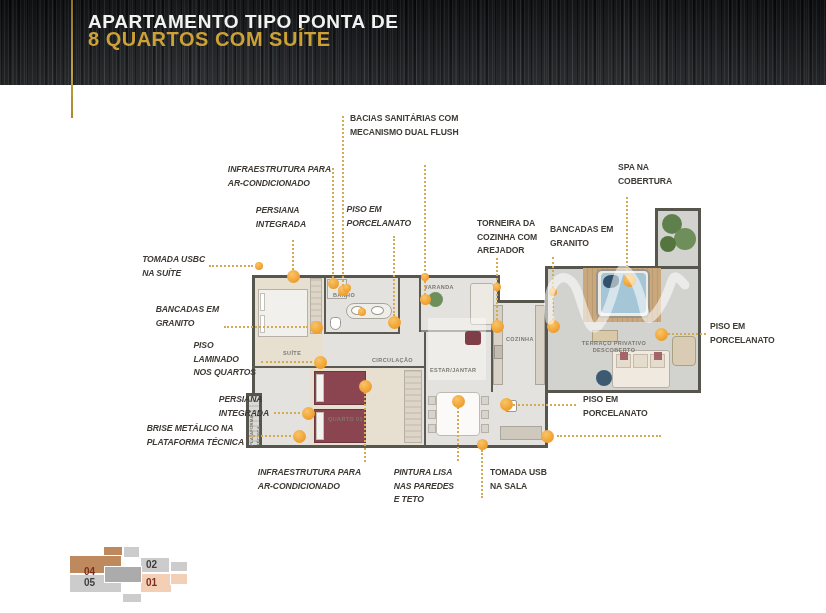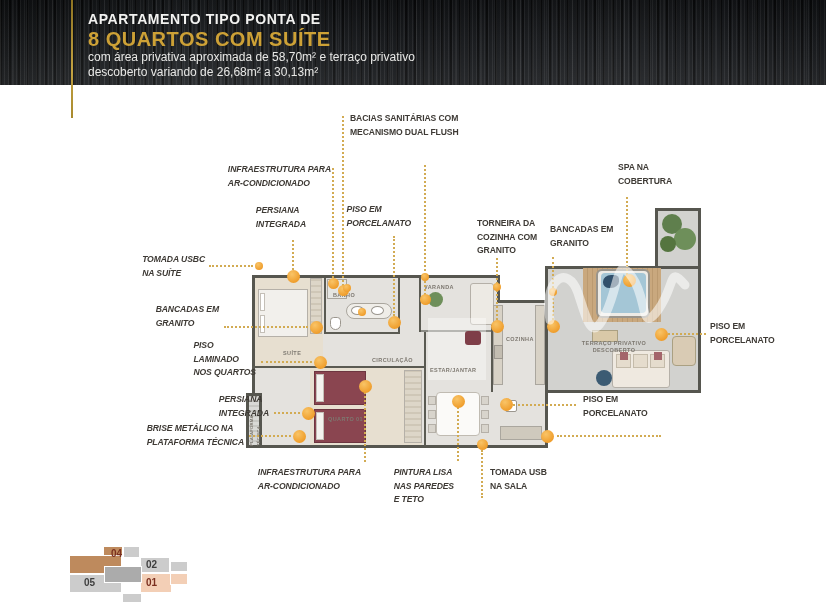--- a/index.html
+++ b/index.html
@@ -10,21 +10,21 @@
     background-image:
       repeating-linear-gradient(90deg, rgba(255,255,255,0.07) 0 1px, transparent 1px 4px),
       repeating-linear-gradient(90deg, rgba(0,0,0,0.55) 0 2px, transparent 2px 9px),
       repeating-linear-gradient(90deg, rgba(255,255,255,0.05) 0 1px, transparent 1px 13px),
       linear-gradient(90deg,#101214 0%,#1d2023 22%,#131518 48%,#1a1c1f 74%,#121417 100%);}
   .hdr-shade{position:absolute;left:0;top:0;width:826px;height:85px;
       background:linear-gradient(180deg,rgba(0,0,0,.25),rgba(255,255,255,.03) 55%,rgba(255,255,255,.08));}
   .gold-rule{position:absolute;left:71px;top:0;width:2px;height:118px;
       background:linear-gradient(180deg,#8e7322,#c3a242 60%,#a88a2e);}
   .hdr-line1{position:absolute;left:88px;top:11px;color:#f2f2f0;font-weight:700;
-      font-size:14px;letter-spacing:.6px;}
+      font-size:19px;letter-spacing:.6px;}
   .hdr-line2{position:absolute;left:88px;top:28px;font-weight:700;font-size:20px;letter-spacing:.5px;}
   .hdr-line3{position:absolute;left:88px;top:50px;color:#e8e8e6;font-weight:400;
       font-size:12px;line-height:14.5px;white-space:pre-line;}
   
   .lbl{position:absolute;font-weight:700;font-size:8.6px;line-height:13.5px;
       color:#3e3a35;white-space:pre-line;letter-spacing:-0.1px;}
   .lbl.r{text-align:left;font-style:italic;}
   .vline{position:absolute;width:0;border-left:2px dotted #d2ab53;}
   .hline{position:absolute;height:0;border-top:2px dotted #d2ab53;}
   .dot{position:absolute;border-radius:50%;
@@ -45,22 +45,20 @@
 </head>
 <body>
 
 <div class="page">
 
   <div class="hdr"></div>
   <div class="hdr-shade"></div>
   <div class="gold-rule"></div>
   <div class="hdr-line1">APARTAMENTO TIPO PONTA DE</div>
   <div class="hdr-line2" style="color:#cda136;">8 QUARTOS COM SUÍTE</div>
-  <div class="hdr-line3">com área privativa aproximada de 58,70m² e terraço privativo
-descoberto variando de 26,68m² a 30,13m²</div>
 
   <div class="floor" style="left:655px;top:208px;width:46px;height:61px;background:#d2d2cf;border-bottom:none;"></div>
   <div class="floor" style="left:545px;top:266px;width:156px;height:127px;background:#d2d2cf;"></div>
   <div class="floor" style="left:252px;top:275px;width:248px;height:173px;background:#e4e2de;"></div>
   <div class="floor" style="left:497px;top:300px;width:51px;height:148px;background:#e4e2de;border-left:none;"></div>
   <div class="floor" style="left:246px;top:393px;width:16px;height:55px;background:repeating-linear-gradient(0deg,#d9d9d6 0 3px,#c7c7c3 3px 5px);"></div>
 
   <div class="fur" style="left:255px;top:278px;width:68px;height:88px;background:#e7dfd0;"></div>
   <div class="fur" style="left:310px;top:368px;width:112px;height:77px;background:#e7dfd0;"></div>
 
@@ -188,21 +186,21 @@
   <div class="lbl" style="left:350px;top:112px;">BACIAS SANITÁRIAS COM
 MECANISMO DUAL FLUSH</div>
   <div class="lbl r" style="right:495px;top:163px;">INFRAESTRUTURA PARA
 AR-CONDICIONADO</div>
   <div class="lbl r" style="right:520px;top:204px;">PERSIANA
 INTEGRADA</div>
   <div class="lbl r" style="right:415px;top:203px;">PISO EM
 PORCELANATO</div>
   <div class="lbl" style="left:477px;top:217px;">TORNEIRA DA
 COZINHA COM
-GRANITO</div>
+AREJADOR</div>
   <div class="lbl" style="left:550px;top:223px;">BANCADAS EM
 GRANITO</div>
   <div class="lbl" style="left:618px;top:161px;">SPA NA
 COBERTURA</div>
   <div class="lbl r" style="right:621px;top:253px;">TOMADA USBC
 NA SUÍTE</div>
   <div class="lbl r" style="right:607px;top:303px;">BANCADAS EM
 GRANITO</div>
   <div class="lbl r" style="right:570px;top:339px;">PISO
 LAMINADO
@@ -227,19 +225,19 @@
     <div class="kp" style="position:absolute;left:9px;top:15px;width:53px;height:19px;background:#be8a5d;"></div>
     <div class="kp" style="position:absolute;left:43px;top:6px;width:20px;height:10px;background:#be8a5d;"></div>
     <div class="kp" style="position:absolute;left:63px;top:6px;width:17px;height:12px;background:#cccccc;"></div>
     <div class="kp" style="position:absolute;left:80px;top:17px;width:30px;height:16px;background:#cccccc;"></div>
     <div class="kp" style="position:absolute;left:110px;top:21px;width:18px;height:11px;background:#cccccc;"></div>
     <div class="kp" style="position:absolute;left:9px;top:34px;width:53px;height:19px;background:#cccccc;"></div>
     <div class="kp" style="position:absolute;left:80px;top:33px;width:32px;height:20px;background:#f3cfb6;"></div>
     <div class="kp" style="position:absolute;left:110px;top:33px;width:18px;height:12px;background:#f3cfb6;"></div>
     <div class="kp" style="position:absolute;left:62px;top:53px;width:20px;height:10px;background:#cccccc;"></div>
     <div class="kp" style="position:absolute;left:44px;top:26px;width:38px;height:17px;background:#ababab;"></div>
-    <div class="kp-num" style="left:24px;top:8px;color:#7a2e1e;margin-left:27px;">04</div>
+    <div class="kp-num" style="left:24px;top:26px;color:#7a2e1e;">04</div>
     <div class="kp-num" style="left:86px;top:19px;color:#3e3e3e;">02</div>
     <div class="kp-num" style="left:24px;top:37px;color:#3e3e3e;text-align:center;">05</div>
     <div class="kp-num" style="left:86px;top:37px;color:#7a2e1e;">01</div>
   </div>
 
 </div>
 
 </body></html>

